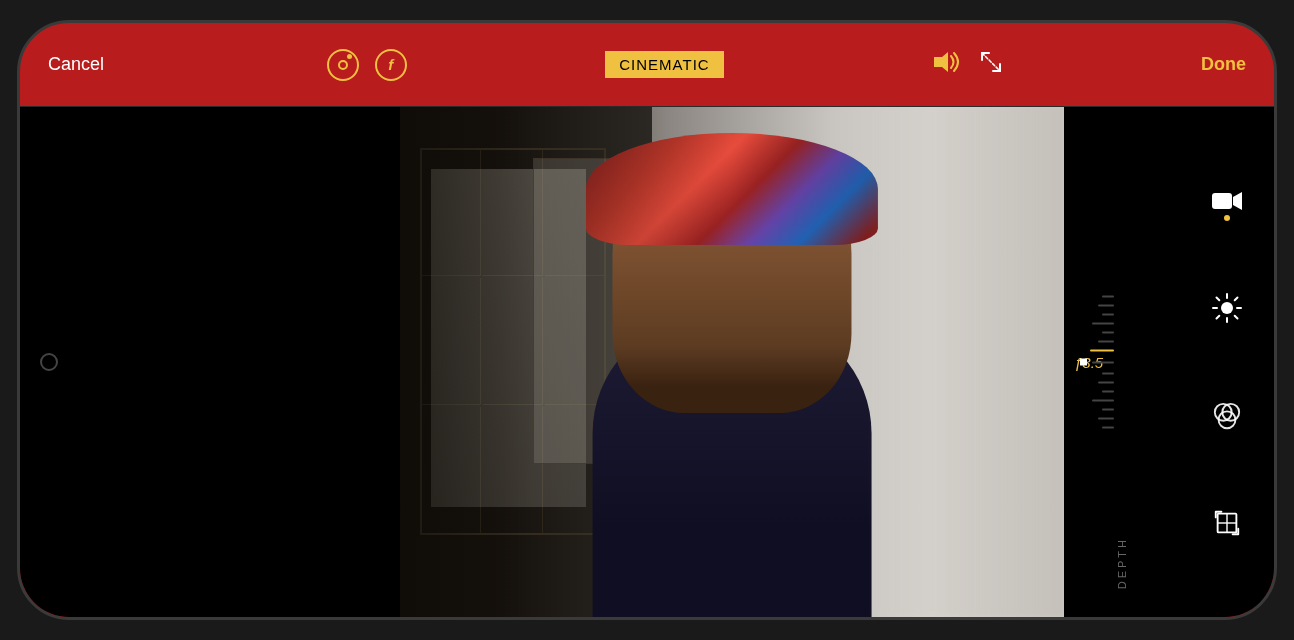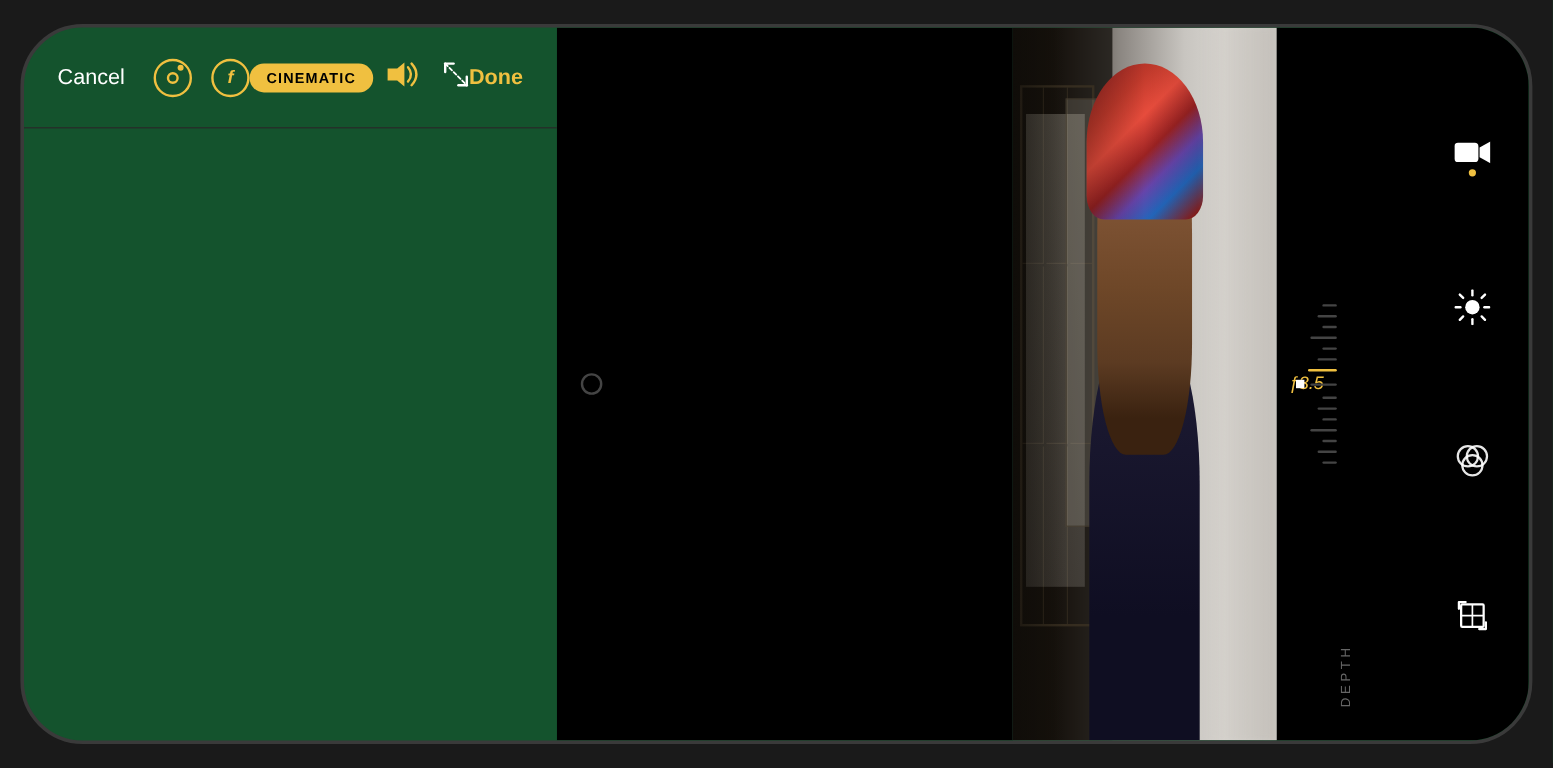--- a/index.html
+++ b/index.html
@@ -11,26 +11,27 @@
       align-items: center;
       width: 1294px;
       height: 640px;
       font-family: -apple-system, 'SF Pro Display', 'Helvetica Neue', sans-serif;
       overflow: hidden;
     }
 
     .phone-frame {
       width: 1260px;
       height: 600px;
-      background: #14532d;
+      background: #b91c1c;
       border-radius: 52px;
       border: 3px solid #3a3a3a;
       position: relative;
       overflow: hidden;
       display: flex;
+      flex-direction: column;
     }
 
     
     .phone-frame::before {
       content: '';
       position: absolute;
       left: -6px;
       top: 160px;
       width: 4px;
       height: 55px;
@@ -70,24 +71,24 @@
 
     .top-icons {
       display: flex;
       gap: 16px;
       align-items: center;
     }
 
     .cinematic-badge {
       background: #f0c040;
       color: #000;
-      font-size: 12px;
-      font-weight: 700;
+      font-size: 15px;
+      font-weight: 400;
       padding: 5px 14px;
-      border-radius: 12px;
+      border-radius: 0;
       letter-spacing: 1px;
     }
 
     .top-right-icons {
       display: flex;
       gap: 20px;
       align-items: center;
       min-width: 80px;
       justify-content: flex-end;
     }

